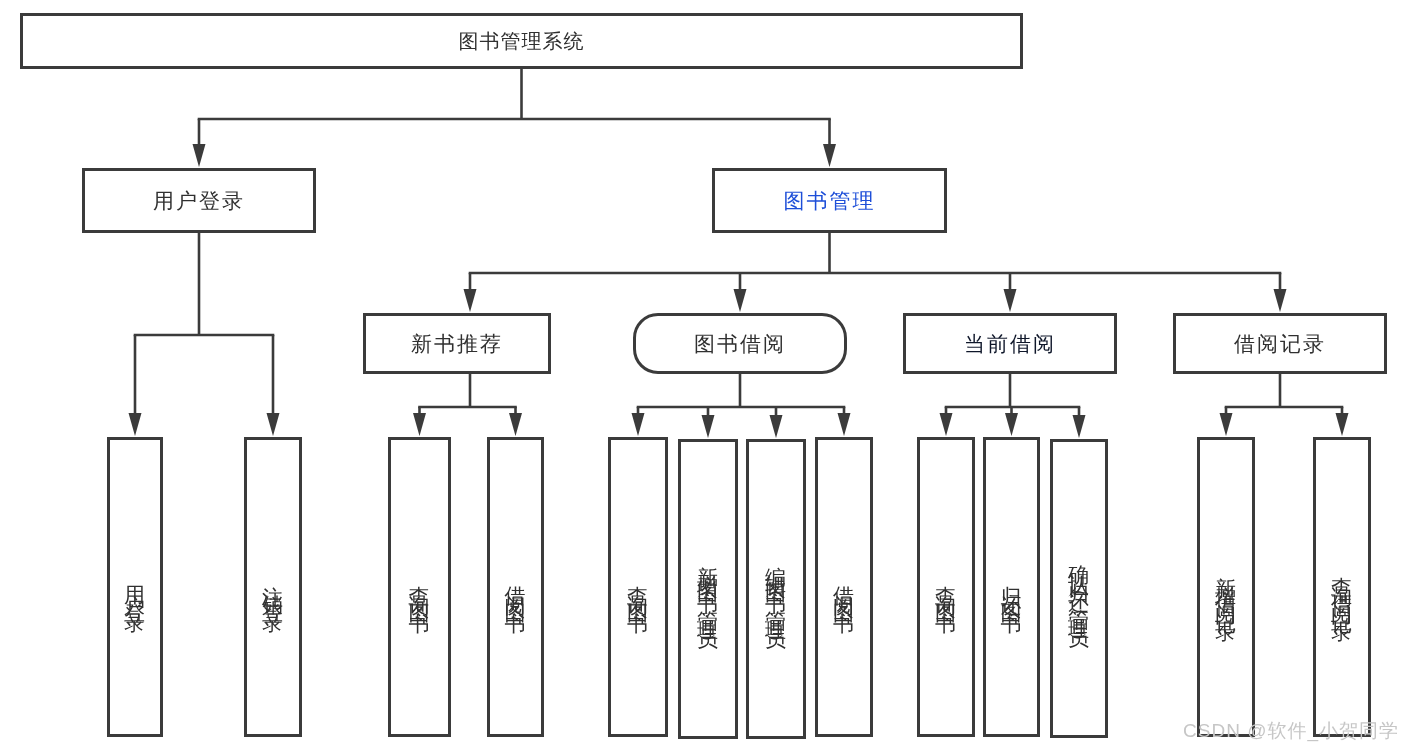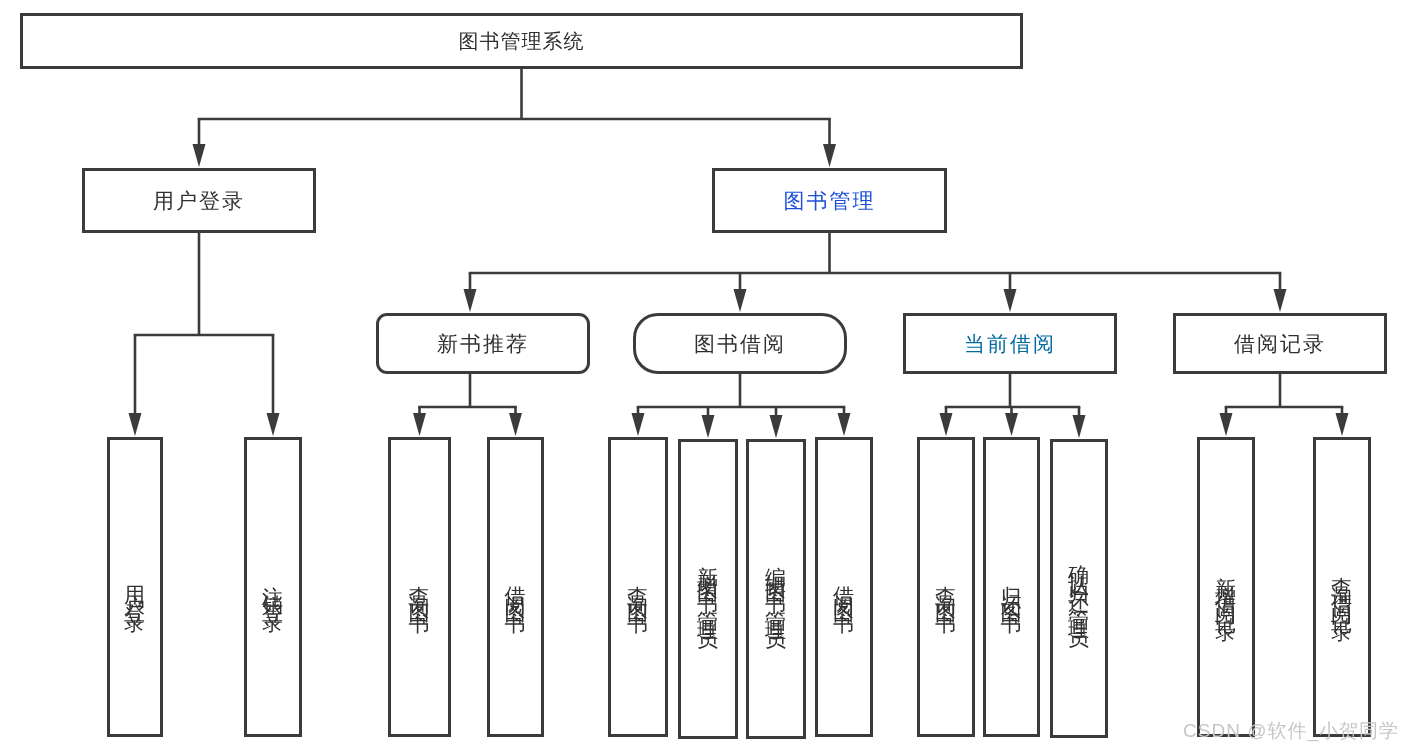--- a/index.html
+++ b/index.html
@@ -99,21 +99,21 @@
     </div>
     <div class="node vert" style="left: 107px; top: 437px; width: 56px; height: 300px; border-color: rgb(59, 59, 59); color: rgb(48, 48, 48);">
       <span>用户登录</span>
     </div>
     <div class="node vert" style="left: 244px; top: 437px; width: 58px; height: 300px; border-color: rgb(59, 59, 59); color: rgb(48, 48, 48);">
       <span>注销登录</span>
     </div>
     <div class="node horiz" style="left: 712px; top: 168px; width: 235px; height: 65px; border-color: rgb(59, 59, 59); color: #1d4ed8;">
       <span>图书管理</span>
     </div>
-    <div class="node horiz" style="left: 376px; top: 313px; width: 214px; height: 61px; border-color: rgb(59, 59, 59); color: rgb(48, 48, 48); border-radius: 11px;">
+    <div class="node horiz" style="left: 363px; top: 313px; width: 188px; height: 61px; border-color: rgb(59, 59, 59); color: rgb(48, 48, 48);">
       <span>新书推荐</span>
     </div>
     <div class="node vert" style="left: 388px; top: 437px; width: 63px; height: 300px; border-color: rgb(59, 59, 59); color: rgb(48, 48, 48);">
       <span>查询图书</span>
     </div>
     <div class="node vert" style="left: 487px; top: 437px; width: 57px; height: 300px; border-color: rgb(59, 59, 59); color: rgb(48, 48, 48);">
       <span>借阅图书</span>
     </div>
     <div class="node horiz" style="left: 633px; top: 313px; width: 214px; height: 61px; border-color: rgb(59, 59, 59); color: rgb(48, 48, 48); border-radius: 25px;">
       <span>图书借阅</span>
@@ -123,21 +123,21 @@
     </div>
     <div class="node vert" style="left: 678px; top: 439px; width: 60px; height: 300px; border-color: rgb(59, 59, 59); color: rgb(48, 48, 48);">
       <span>新增图书（管理员）</span>
     </div>
     <div class="node vert" style="left: 746px; top: 439px; width: 60px; height: 300px; border-color: rgb(59, 59, 59); color: rgb(48, 48, 48);">
       <span>编辑图书（管理员）</span>
     </div>
     <div class="node vert" style="left: 815px; top: 437px; width: 58px; height: 300px; border-color: rgb(59, 59, 59); color: rgb(48, 48, 48);">
       <span>借阅图书</span>
     </div>
-    <div class="node horiz" style="left: 903px; top: 313px; width: 214px; height: 61px; border-color: rgb(59, 59, 59); color: #0369a1;">
+    <div class="node horiz" style="left: 903px; top: 313px; width: 214px; height: 61px; border-color: rgb(59, 59, 59); color: #0f172a;">
       <span>当前借阅</span>
     </div>
     <div class="node vert" style="left: 917px; top: 437px; width: 58px; height: 300px; border-color: rgb(59, 59, 59); color: rgb(48, 48, 48);">
       <span>查询图书</span>
     </div>
     <div class="node vert" style="left: 983px; top: 437px; width: 57px; height: 300px; border-color: rgb(59, 59, 59); color: rgb(48, 48, 48);">
       <span>归还图书</span>
     </div>
     <div class="node vert" style="left: 1050px; top: 439px; width: 58px; height: 299px; border-color: rgb(59, 59, 59); color: rgb(48, 48, 48);">
       <span>确认归还（管理员）</span>

